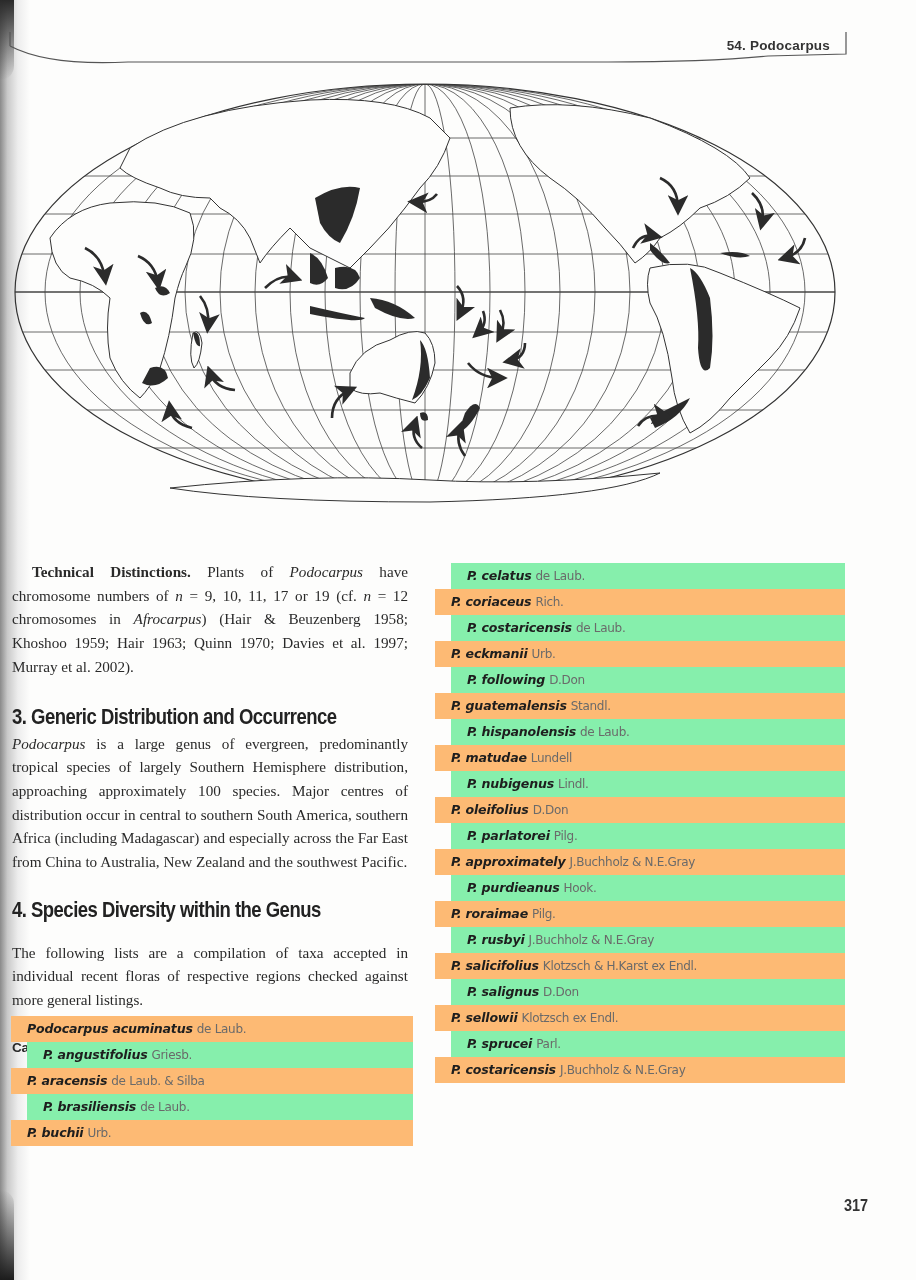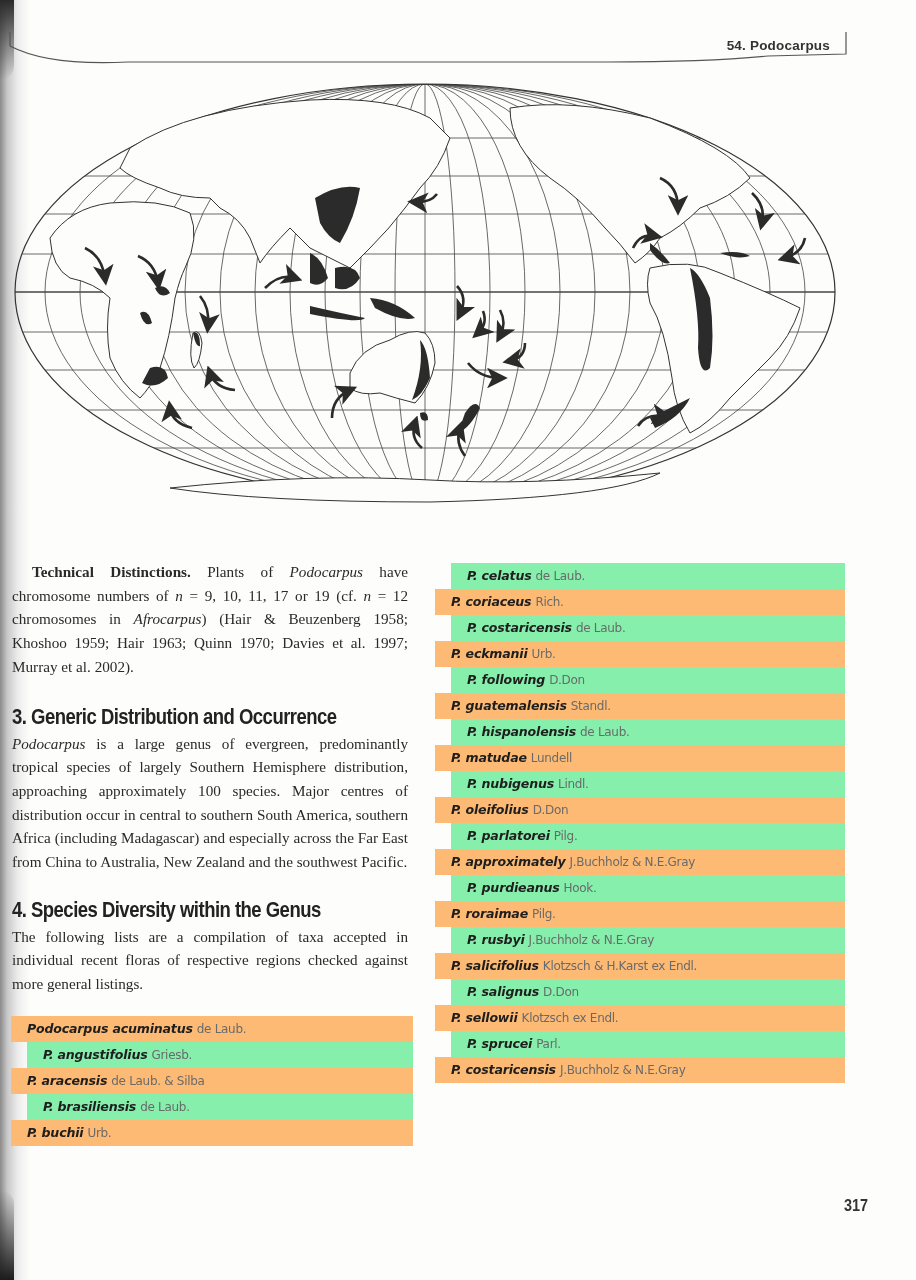--- a/index.html
+++ b/index.html
@@ -188,21 +188,21 @@
   </svg>
 </div>
 
 <div class="col-left">
   <p class="para indent"><b>Technical Distinctions.</b><span> Plants of </span><i>Podocarpus</i><span> have chromosome numbers of </span><i>n</i><span> = 9, 10, 11, 17 or 19 (cf. </span><i>n</i><span> = 12 chromosomes in </span><i>Afrocarpus</i><span>) (Hair &amp; Beuzenberg 1958; Khoshoo 1959; Hair 1963; Quinn 1970; Davies et al. 1997; Murray et al. 2002).</span></p>
 
   <h2 class="sec-head" style="margin-top:26px;">3. Generic Distribution and Occurrence</h2>
   <p class="para" style="margin-top:2px;"><i>Podocarpus</i><span> is a large genus of evergreen, predominantly tropical species of largely Southern Hemisphere distribution, approaching approximately 100 species. Major centres of distribution occur in central to southern South America, southern Africa (including Madagascar) and especially across the Far East from China to Australia, New Zealand and the southwest Pacific.</span></p>
 
   <h2 class="sec-head" style="margin-top:24px;">4. Species Diversity within the Genus</h2>
-  <p class="para" style="margin-top:2px;">The following lists are a compilation of taxa accepted in individual recent floras of respective regions checked against more general listings.</p>
+  <p class="para" style="margin-top:18px;">The following lists are a compilation of taxa accepted in individual recent floras of respective regions checked against more general listings.</p>
 
   <h3 class="sub-head" style="margin-top:28px;">Caribbean and Central and South American Taxa</h3>
 </div>
 
 <div class="taxa-table" style="left:11px; top:1016px; width:402px;">
   <div class="taxa-row light"><span class="taxa-name">Podocarpus acuminatus</span> <span class="taxa-auth">de Laub.</span></div>
   <div class="taxa-row shade"><span class="taxa-name">P. angustifolius</span> <span class="taxa-auth">Griesb.</span></div>
   <div class="taxa-row light"><span class="taxa-name">P. aracensis</span> <span class="taxa-auth">de Laub. &amp; Silba</span></div>
   <div class="taxa-row shade"><span class="taxa-name">P. brasiliensis</span> <span class="taxa-auth">de Laub.</span></div>
   <div class="taxa-row light"><span class="taxa-name">P. buchii</span> <span class="taxa-auth">Urb.</span></div>

